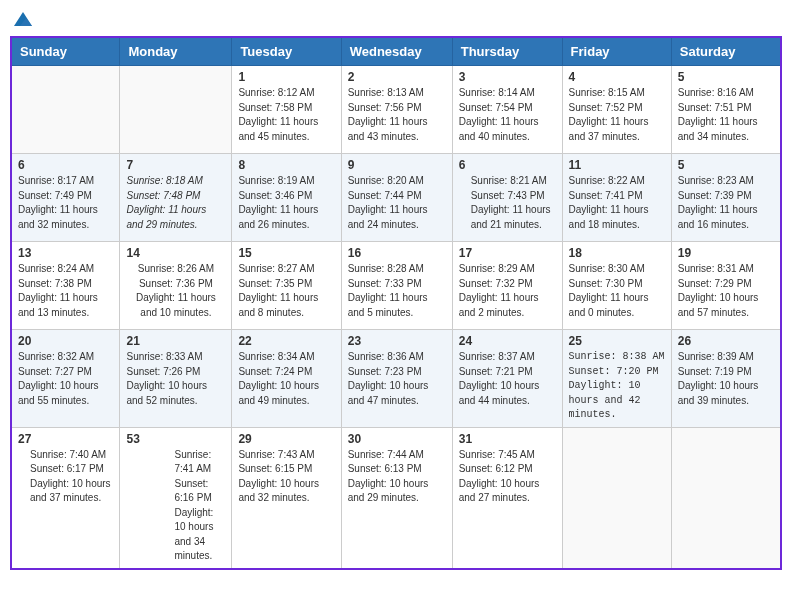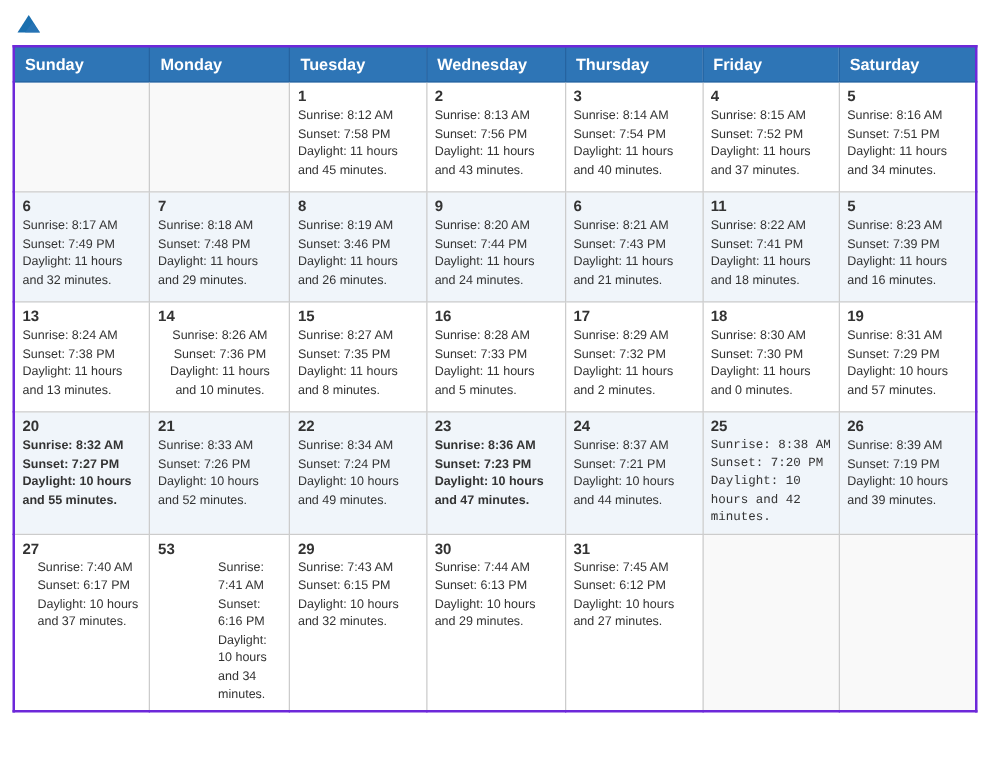--- a/index.html
+++ b/index.html
@@ -168,39 +168,39 @@
       </tr>
       <tr>
         <td>
           <span class="day-num">6</span>
           <div class="day-info" style="white-space: pre-line;">Sunrise: 8:17 AM
 Sunset: 7:49 PM
 Daylight: 11 hours and 32 minutes.</div>
         </td>
         <td>
           <span class="day-num">7</span>
-          <div class="day-info" style="white-space: pre-line;">Sunrise: 8:18 AM
+          <div class="day-info" style="white-space: pre-line; font-style: italic;">Sunrise: 8:18 AM
 Sunset: 7:48 PM
 Daylight: 11 hours and 29 minutes.</div>
         </td>
         <td>
           <span class="day-num">8</span>
           <div class="day-info" style="white-space: pre-line;">Sunrise: 8:19 AM
 Sunset: 3:46 PM
 Daylight: 11 hours and 26 minutes.</div>
         </td>
         <td>
           <span class="day-num">9</span>
           <div class="day-info" style="white-space: pre-line;">Sunrise: 8:20 AM
 Sunset: 7:44 PM
 Daylight: 11 hours and 24 minutes.</div>
         </td>
         <td>
           <span class="day-num">6</span>
-          <div class="day-info" style="white-space: pre-line;">Sunrise: 8:21 AM
+          <div class="day-info" style="white-space: pre-line; margin-left: 12px;">Sunrise: 8:21 AM
 Sunset: 7:43 PM
 Daylight: 11 hours and 21 minutes.</div>
         </td>
         <td>
           <span class="day-num">11</span>
           <div class="day-info" style="white-space: pre-line;">Sunrise: 8:22 AM
 Sunset: 7:41 PM
 Daylight: 11 hours and 18 minutes.</div>
         </td>
         <td>
@@ -250,39 +250,39 @@
         <td>
           <span class="day-num">19</span>
           <div class="day-info" style="white-space: pre-line;">Sunrise: 8:31 AM
 Sunset: 7:29 PM
 Daylight: 10 hours and 57 minutes.</div>
         </td>
       </tr>
       <tr>
         <td>
           <span class="day-num">20</span>
-          <div class="day-info" style="white-space: pre-line; font-weight: bold;">Sunrise: 8:32 AM
+          <div class="day-info" style="white-space: pre-line;">Sunrise: 8:32 AM
 Sunset: 7:27 PM
 Daylight: 10 hours and 55 minutes.</div>
         </td>
         <td>
           <span class="day-num">21</span>
           <div class="day-info" style="white-space: pre-line;">Sunrise: 8:33 AM
 Sunset: 7:26 PM
 Daylight: 10 hours and 52 minutes.</div>
         </td>
         <td>
           <span class="day-num">22</span>
           <div class="day-info" style="white-space: pre-line;">Sunrise: 8:34 AM
 Sunset: 7:24 PM
 Daylight: 10 hours and 49 minutes.</div>
         </td>
         <td>
           <span class="day-num">23</span>
-          <div class="day-info" style="white-space: pre-line; font-weight: bold;">Sunrise: 8:36 AM
+          <div class="day-info" style="white-space: pre-line;">Sunrise: 8:36 AM
 Sunset: 7:23 PM
 Daylight: 10 hours and 47 minutes.</div>
         </td>
         <td>
           <span class="day-num">24</span>
           <div class="day-info" style="white-space: pre-line;">Sunrise: 8:37 AM
 Sunset: 7:21 PM
 Daylight: 10 hours and 44 minutes.</div>
         </td>
         <td>

